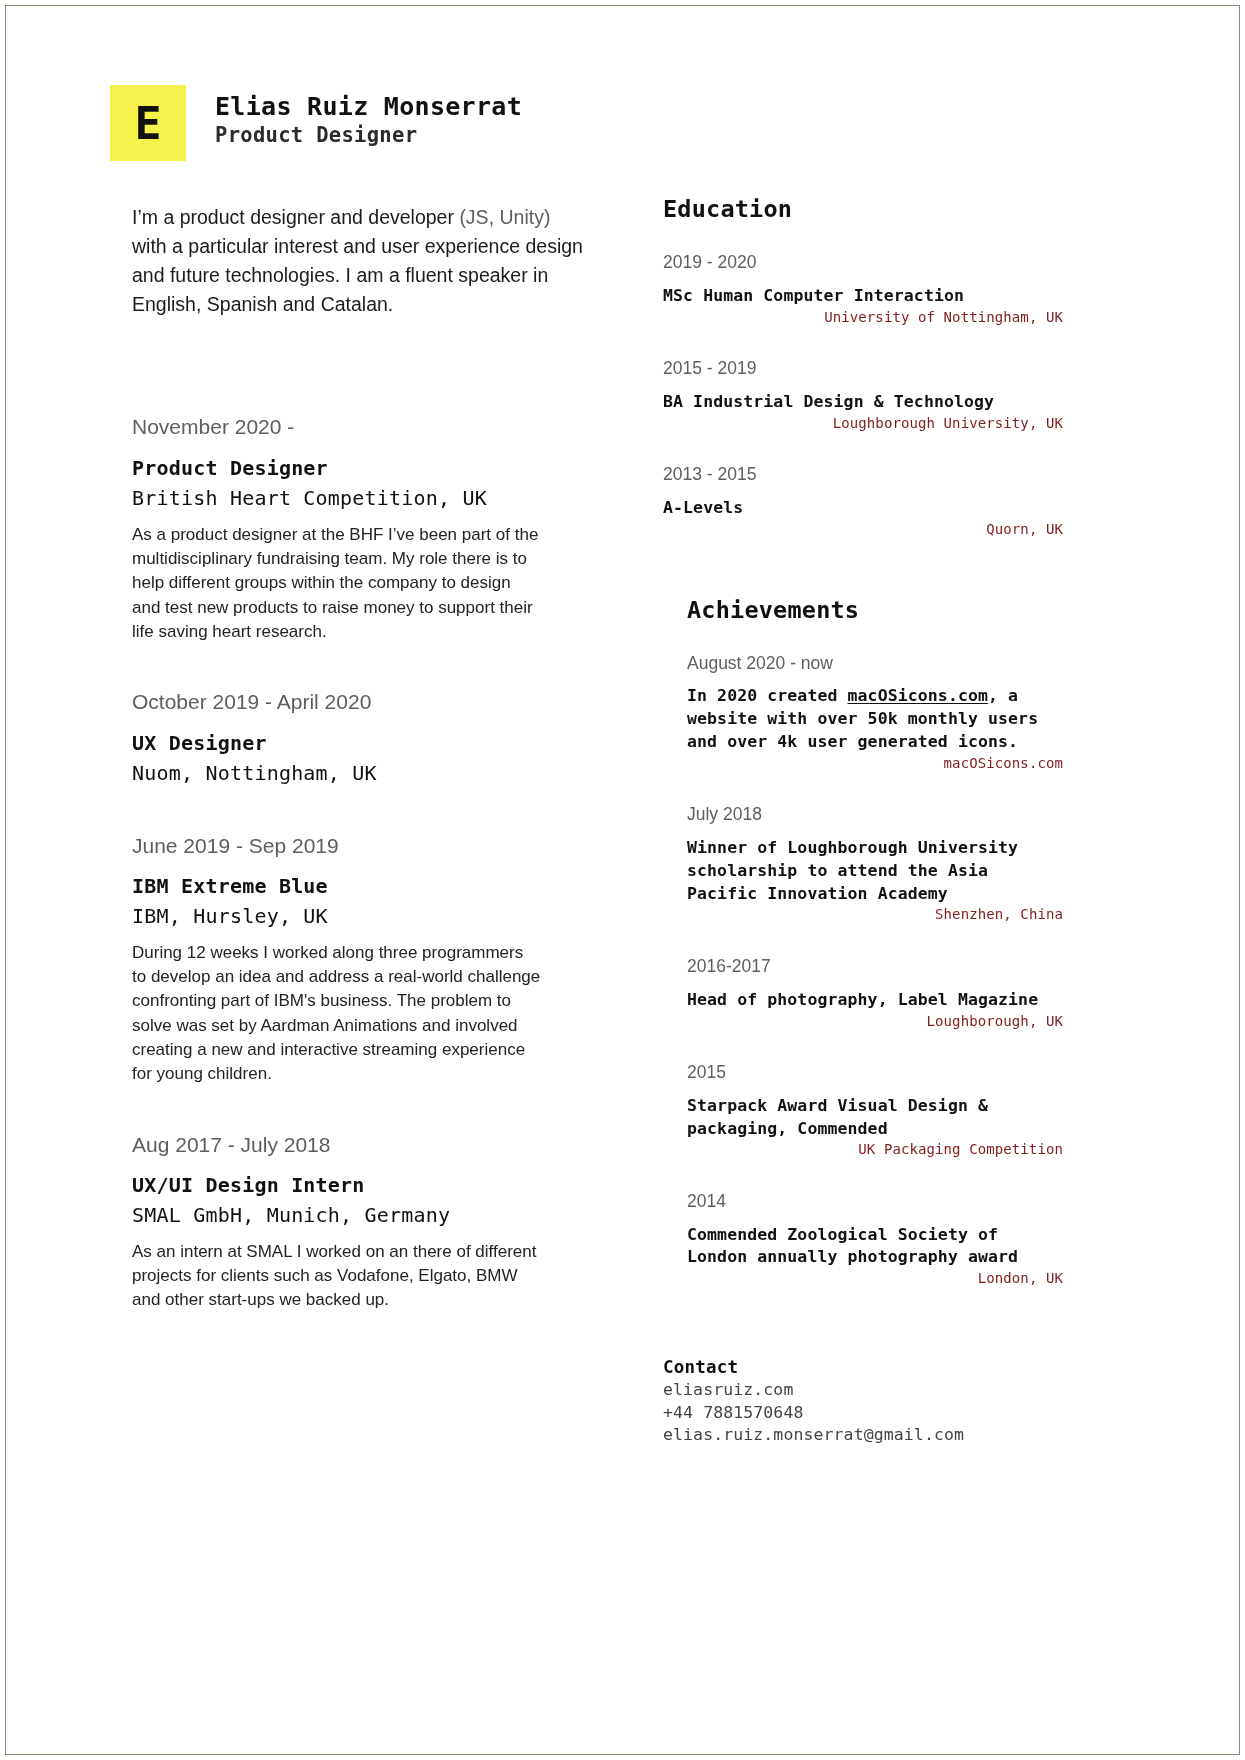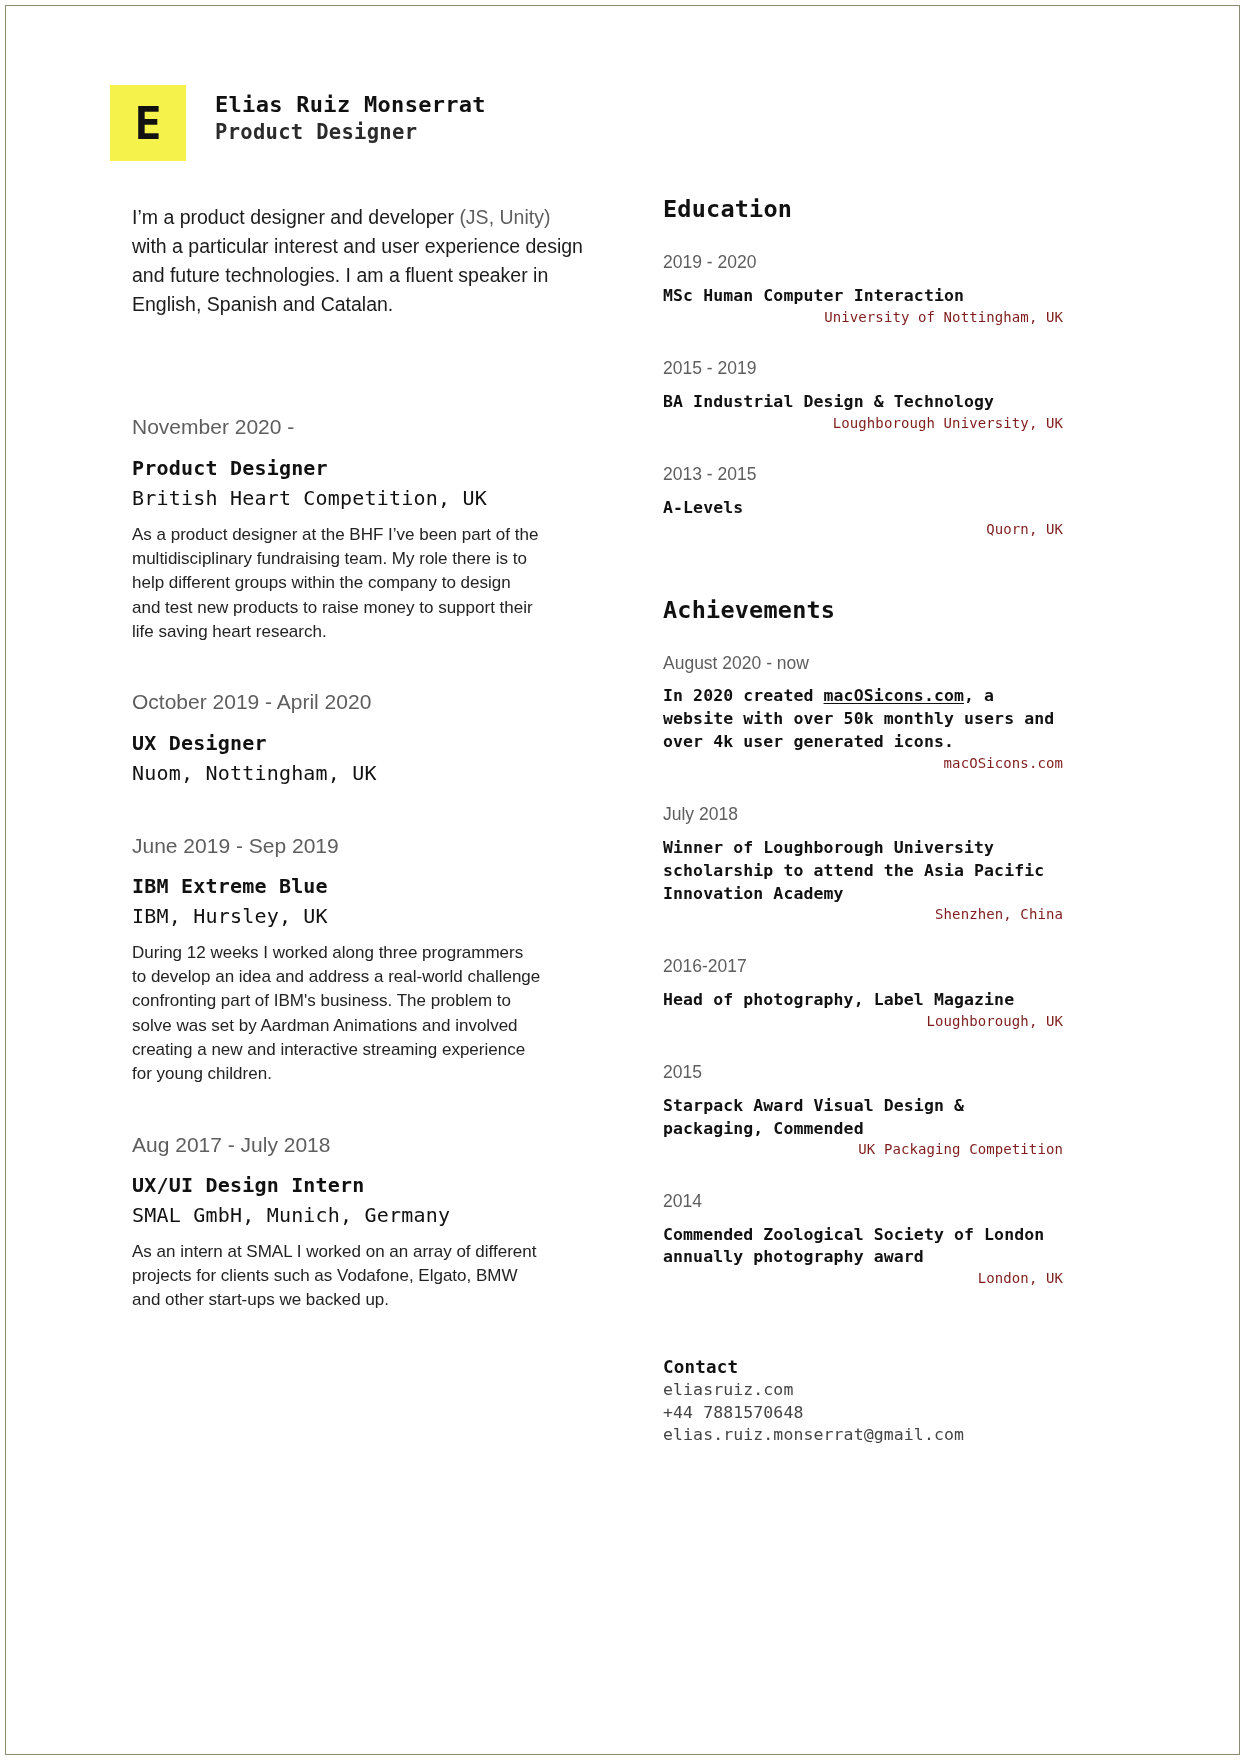--- a/index.html
+++ b/index.html
@@ -65,21 +65,21 @@
   }
 
   .header-text {
     margin-left: 29px;
     padding-top: 8px;
   }
 
   .name {
     font-family: "DejaVu Sans Mono", monospace;
     font-weight: 700;
-    font-size: 22px;
+    font-size: 25px;
     line-height: 1.12;
     color: #111111;
     letter-spacing: 0.3px;
     white-space: nowrap;
   }
 
   .role {
     font-family: "DejaVu Sans Mono", monospace;
     font-weight: 700;
     font-size: 20.5px;
@@ -197,21 +197,21 @@
   }
 
   .entry-title a,
   .inline-link {
     color: #111111;
     text-decoration: underline;
     text-underline-offset: 2px;
   }
 
   .sec-education { margin-bottom: 16px; }
-  .sec-achievements { margin-top: 56px; }
+  .sec-achievements { margin-top: 56px; margin-left: 24px; }
   .sec-contact { margin-top: 68px; }
 
   .contact-heading {
     font-family: "DejaVu Sans Mono", monospace;
     font-weight: 700;
     font-size: 17.5px;
     line-height: 1.2;
     color: #111111;
     letter-spacing: 0.2px;
     margin-bottom: 1px;
@@ -264,21 +264,21 @@
       <div class="job-date">June 2019 - Sep 2019</div>
       <div class="job-title">IBM Extreme Blue</div>
       <div class="job-company">IBM, Hursley, UK</div>
       <p class="job-desc">During 12 weeks I worked along three programmers to develop an idea and address a real-world challenge confronting part of IBM's business. The problem to solve was set by Aardman Animations and involved creating a new and interactive streaming experience for young children.</p>
     </div>
 
     <div class="job spaced">
       <div class="job-date">Aug 2017 - July 2018</div>
       <div class="job-title">UX/UI Design Intern</div>
       <div class="job-company">SMAL GmbH, Munich, Germany</div>
-      <p class="job-desc">As an intern at SMAL I worked on an array of different projects for clients such as Vodafone, Elgato, BMW and other start-ups we backed up.</p>
+      <p class="job-desc">As an intern at SMAL I worked on an there of different projects for clients such as Vodafone, Elgato, BMW and other start-ups we backed up.</p>
     </div>
 
   </div>
 
   <div class="col-right">
 
     <div class="sec-education">
       <div class="section-heading">Education</div>
 
       <div class="entry">

